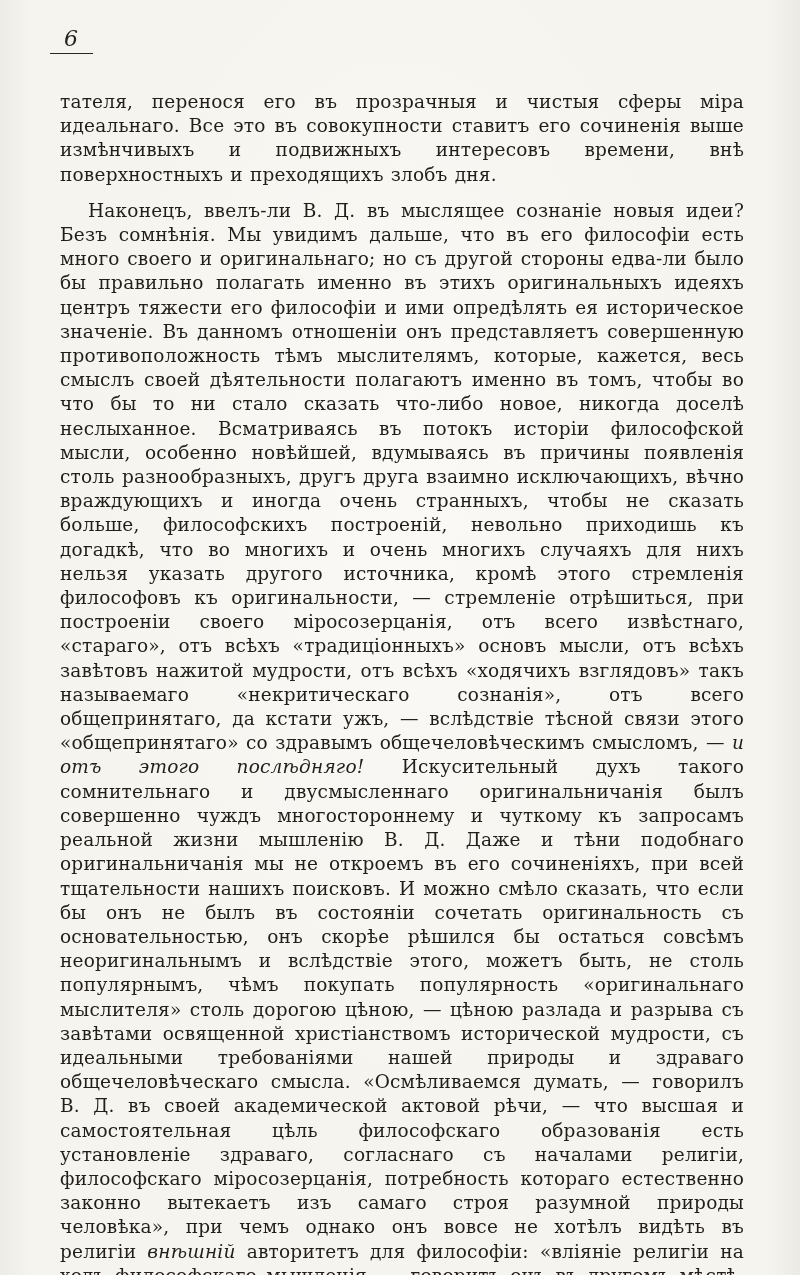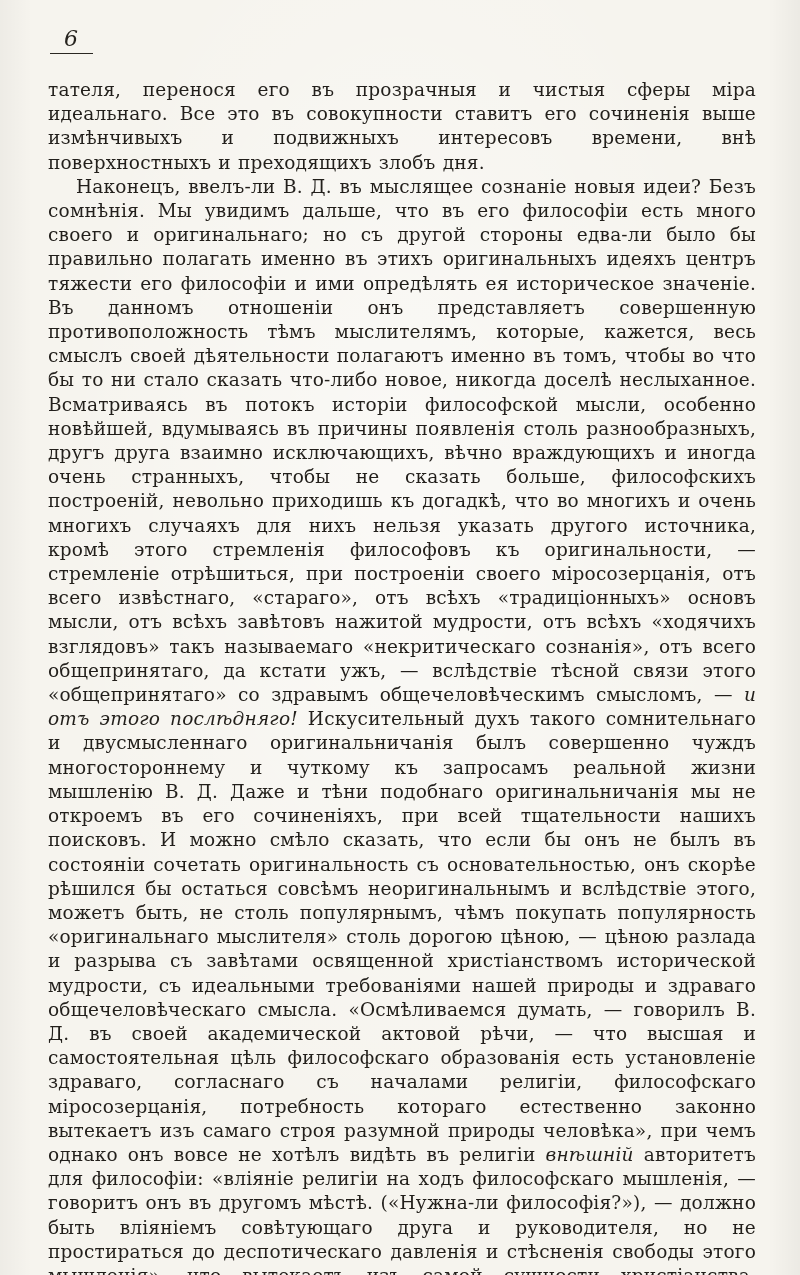--- a/index.html
+++ b/index.html
@@ -36,21 +36,21 @@
     color: #26231e;
   }
   .text-block {
     font-size: 18.5px;
     line-height: 24.2px;
     text-align: justify;
     word-spacing: 1px;
     letter-spacing: 0.2px;
   }
   .text-block p {
-    margin: 0;
+    margin: 12px;
   }
   .text-block p.indent {
     text-indent: 28px;
   }
   .italic {
     font-style: italic;
   }
 </style>
 </head>
 <body>

